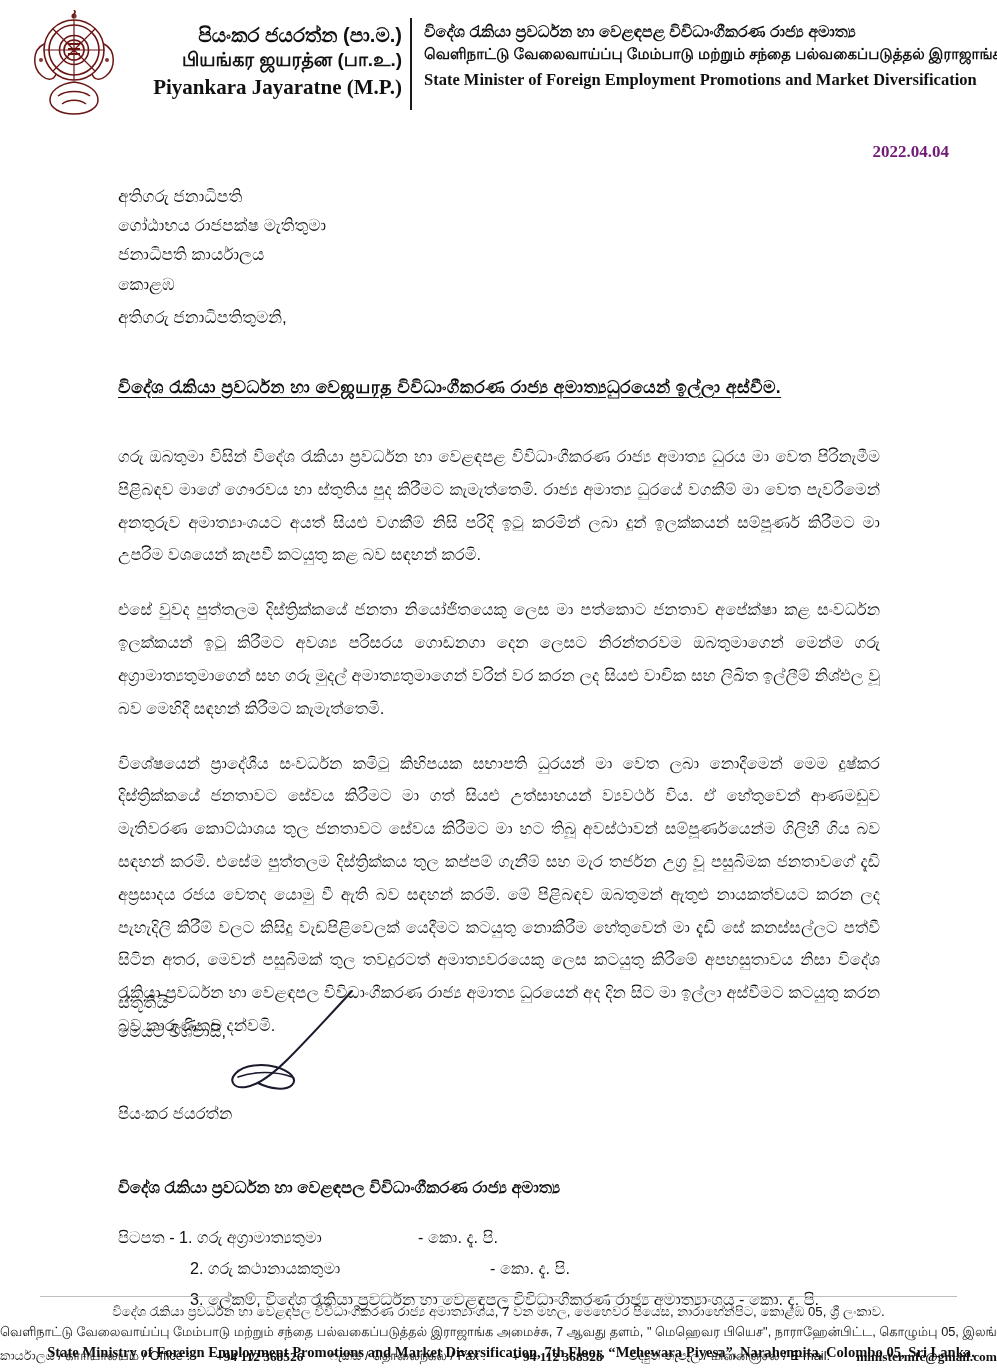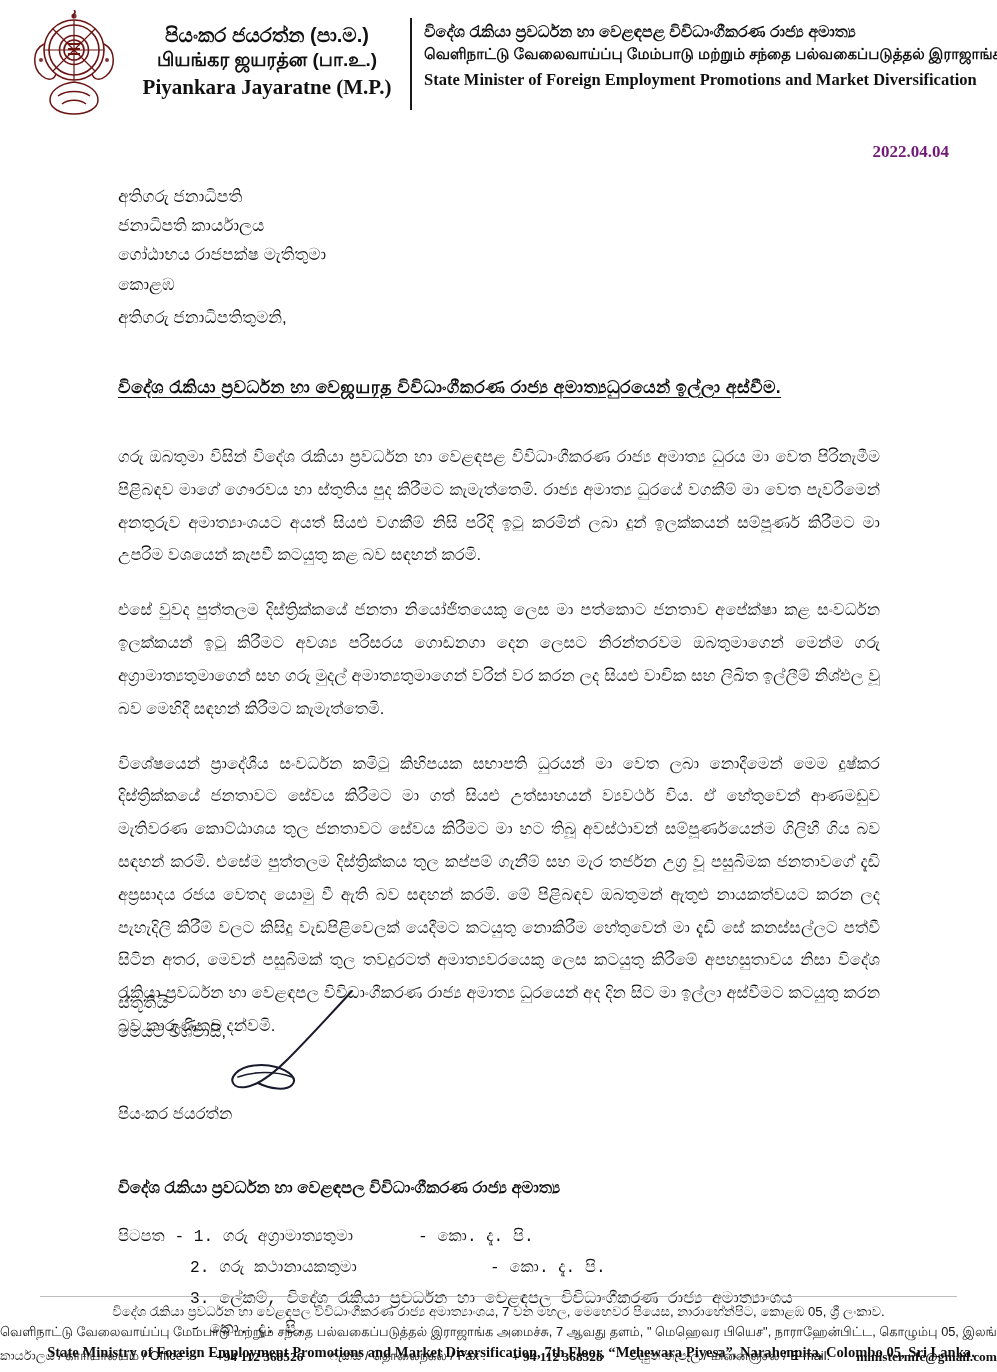--- a/index.html
+++ b/index.html
@@ -33,21 +33,21 @@
     left: 28px;
     top: 10px;
     width: 92px;
     height: 108px;
   }
   .name-block {
     position: absolute;
     left: 132px;
     top: 22px;
     width: 270px;
-    text-align: center;
+    text-align: right;
     line-height: 1.3;
   }
   .name-si {
     font-family: "Liberation Sans", sans-serif;
     font-size: 20px;
     font-weight: bold;
     letter-spacing: 0px;
     color: #111;
     white-space: nowrap;
   }
@@ -187,21 +187,21 @@
   }
   .signer .role {
     font-weight: bold;
     margin-top: 44px;
   }
   .copies {
     position: absolute;
     left: 118px;
     top: 1222px;
     width: 760px;
-    font-family: Liberation Mono, monospace;
+    font-family: Liberation Sans, sans-serif;
     font-size: 16.2px;
     line-height: 1.9;
     color: #111;
   }
   .copies .row {
     display: flex;
   }
   .copies .lbl {
     width: 300px;
   }
@@ -314,22 +314,22 @@
       <div class="title-si">විදේශ රැකියා ප්‍රවර්ධන හා වෙළඳපළ විවිධාංගීකරණ රාජ්‍ය අමාත්‍ය</div>
       <div class="title-ta">வெளிநாட்டு வேலைவாய்ப்பு மேம்பாடு மற்றும் சந்தை பல்வகைப்படுத்தல் இராஜாங்க அமைச்சர்</div>
       <div class="title-en">State Minister of Foreign Employment Promotions and Market Diversification</div>
     </div>
   </div>
 
   <div class="date">2022.04.04</div>
 
   <div class="addressee">
     <div>අතිගරු ජනාධිපති</div>
+    <div>ගෝඨාභය රාජපක්ෂ මැතිතුමා</div>
     <div>ජනාධිපති කාර්යාලය</div>
-    <div>ගෝඨාභය රාජපක්ෂ මැතිතුමා</div>
     <div>කොළඹ</div>
   </div>
 
   <div class="salutation">අතිගරු ජනාධිපතිතුමනි,</div>
 
   <div class="subject">විදේශ රැකියා ප්‍රවර්ධන හා වෙஜயரத විවිධාංගීකරණ රාජ්‍ය අමාත්‍යධුරයෙන් ඉල්ලා අස්වීම.</div>
 
   <div class="body-text">
     <p>ගරු ඔබතුමා විසින් විදේශ රැකියා ප්‍රවර්ධන හා වෙළඳපළ විවිධාංගීකරණ රාජ්‍ය අමාත්‍ය ධුරය මා වෙත පිරිනැමීම පිළිබඳව මාගේ ගෞරවය හා ස්තුතිය පුද කිරීමට කැමැත්තෙමි. රාජ්‍ය අමාත්‍ය ධුරයේ වගකීම් මා වෙත පැවරීමෙන් අනතුරුව අමාත්‍යාංශයට අයත් සියළු වගකීම් නිසි පරිදි ඉටු කරමින් ලබා දුන් ඉලක්කයන් සම්පූර්ණ කිරීමට මා උපරිම වශයෙන් කැපවී කටයුතු කළ බව සඳහන් කරමි.</p>
     <p>එසේ වුවද පුත්තලම දිස්ත්‍රික්කයේ ජනතා නියෝජිතයෙකු ලෙස මා පත්කොට ජනතාව අපේක්ෂා කළ සංවර්ධන ඉලක්කයන් ඉටු කිරීමට අවශ්‍ය පරිසරය ගොඩනගා දෙන ලෙසට නිරන්තරවම ඔබතුමාගෙන් මෙන්ම ගරු අග්‍රාමාත්‍යතුමාගෙන් සහ ගරු මුදල් අමාත්‍යතුමාගෙන් වරින් වර කරන ලද සියළු වාචික සහ ලිඛිත ඉල්ලීම් නිශ්ඵල වූ බව මෙහිදී සඳහන් කිරීමට කැමැත්තෙමි.</p>

